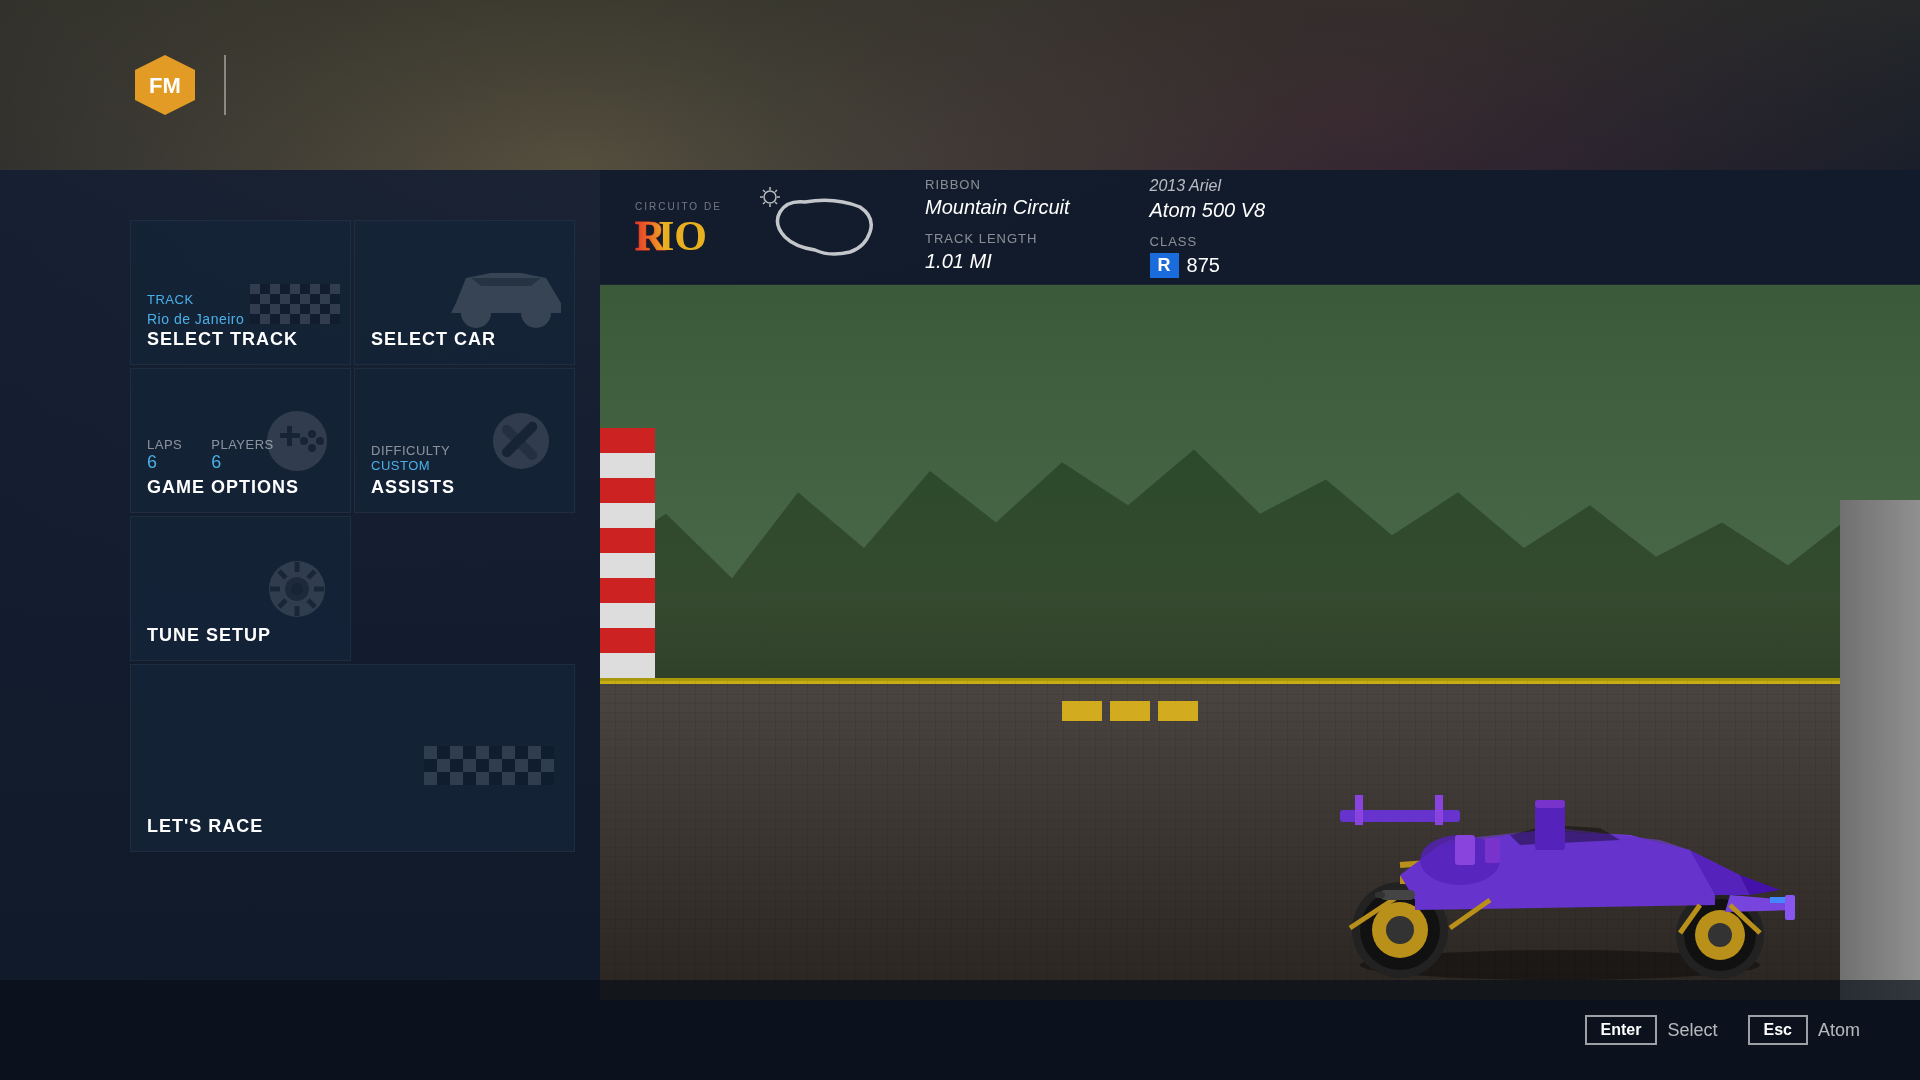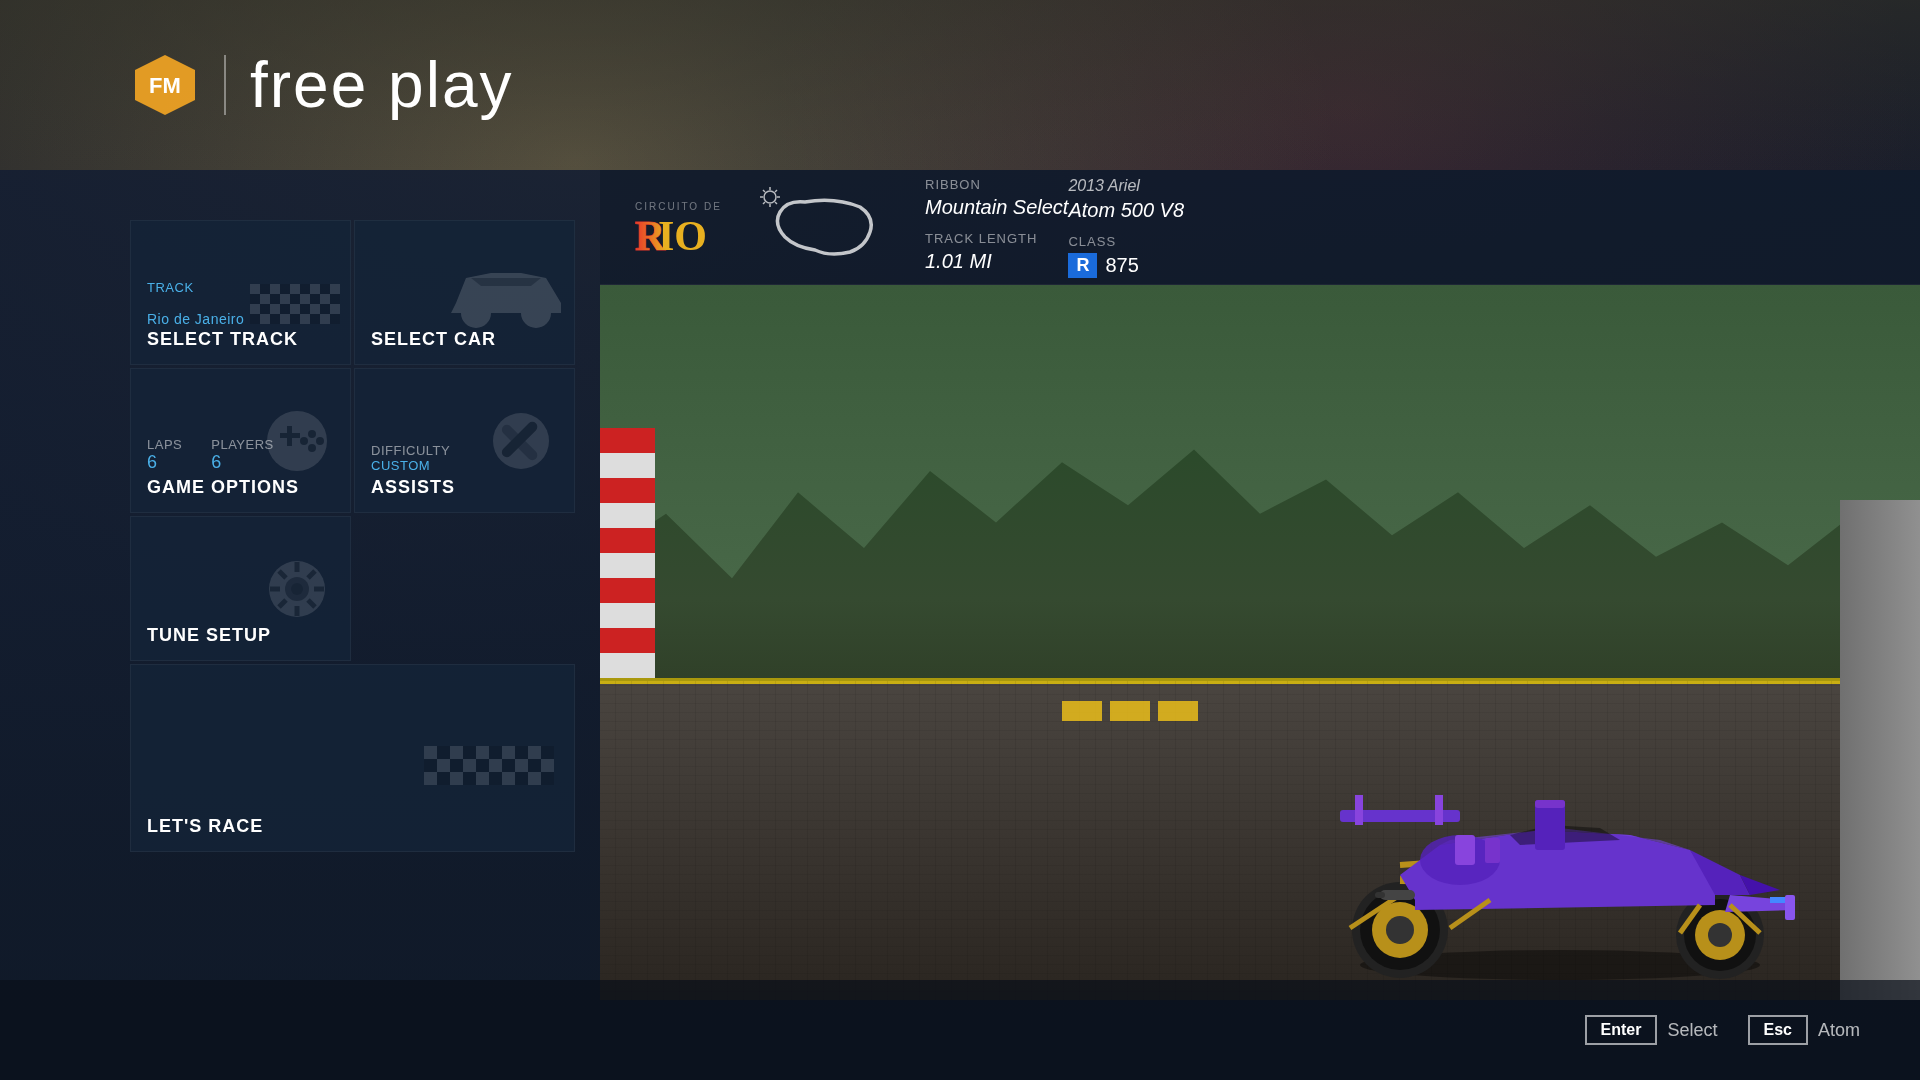--- a/index.html
+++ b/index.html
@@ -104,21 +104,21 @@
       color: #ffffff;
       letter-spacing: 1px;
       text-transform: uppercase;
       z-index: 1;
     }
 
     .menu-item-sublabel {
       font-size: 13px;
       color: #4ab0e8;
       letter-spacing: 0.5px;
-      margin-bottom: 16px;
+      margin-bottom: 4px;
       z-index: 1;
     }
 
     .menu-item-stat {
       font-size: 13px;
       color: rgba(255,255,255,0.5);
       letter-spacing: 0.5px;
       z-index: 1;
     }
 
@@ -143,20 +143,21 @@
     }
 
     .circuit-logo {
       display: flex;
       align-items: center;
       gap: 0;
     }
 
     .track-details {
       display: flex;
+      gap: 80px;
       flex: 1;
     }
 
     .detail-group {
       display: flex;
       flex-direction: column;
       gap: 4px;
     }
 
     .detail-label {
@@ -305,21 +306,20 @@
 <div class="bg"></div>
 
 <div class="header">
   <div class="logo-area">
 
     <svg class="forza-logo" viewBox="0 0 70 70" xmlns="http://www.w3.org/2000/svg">
       <polygon points="35,5 65,20 65,50 35,65 5,50 5,20" fill="#f5a623" opacity="0.9"></polygon>
       <text x="35" y="43" text-anchor="middle" font-size="22" font-weight="900" fill="white" font-family="Arial">FM</text>
     </svg>
     <div class="divider-line"></div>
-    <span class="page-title">free play</span>
   </div>
 </div>
 
 <div class="main-content">
 
   <div class="menu-grid">
 
     <div class="menu-item">
       <div class="menu-item-sublabel">
         <span>TRACK</span>
@@ -503,21 +503,21 @@
             <line x1="7" y1="7" x2="5" y2="5" stroke="rgba(255,255,255,0.7)" stroke-width="1.5"></line>
           </g>
 
           <path d="M 50 20 Q 80 15, 105 25 Q 120 35, 115 50 Q 110 65, 95 70 Q 75 75, 60 68 Q 40 65, 30 55 Q 18 42, 25 30 Q 32 18, 50 20 Z" fill="none" stroke="rgba(255,255,255,0.75)" stroke-width="3.5"></path>
         </svg>
       </div>
 
       <div class="track-details">
         <div class="detail-group">
           <span class="detail-label">RIBBON</span>
-          <span class="detail-value">Mountain Select</span>
+          <span class="detail-value">Mountain Circuit</span>
           <span class="detail-label" style="margin-top:8px;">TRACK LENGTH</span>
           <span class="detail-value">1.01 MI</span>
         </div>
         <div class="detail-group">
           <span class="detail-value" style="font-size:16px;color:rgba(255,255,255,0.7);">2013 Ariel</span>
           <span class="detail-value">Atom 500 V8</span>
           <span class="detail-label" style="margin-top:8px;">CLASS</span>
           <div class="class-badge">
             <span class="class-r">R</span>
             <span class="class-number">875</span>

